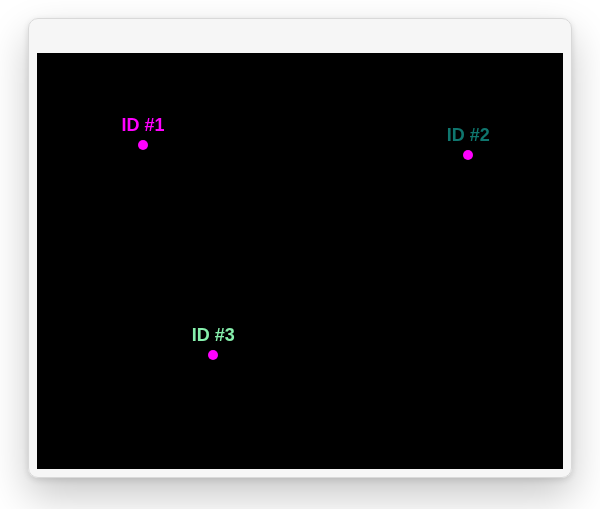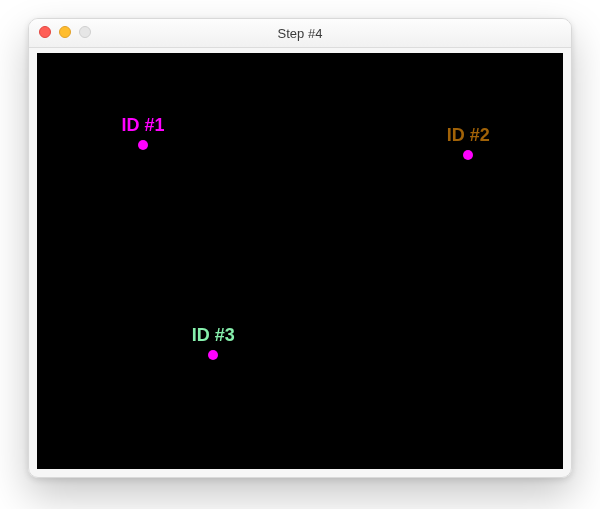--- a/index.html
+++ b/index.html
@@ -88,38 +88,30 @@
     color: #ff00ff;
     font-family: Arial, sans-serif;
   }
 </style>
 </head>
 <body>
 
 <div class="shadow-wrap">
   <div class="window">
 
-    <div class="titlebar">
-      <div class="traffic">
-        <div class="tl close"></div>
-        <div class="tl min"></div>
-        <div class="tl max"></div>
-      </div>
-      <div class="title">Step #4</div>
-    </div>
 
     <div class="canvas">
 
       <div class="pt" style="left:19%;top:22%;margin-left:6px;">
         <div class="lbl" style="color: rgb(255, 0, 255);">ID #1</div>
         <div class="dot" style="background: rgb(255, 0, 255);"></div>
       </div>
 
       <div class="pt" style="left:82%;top:24.5%;">
-        <div class="lbl" style="color: #a16207; text-align: center;">ID #2</div>
+        <div class="lbl" style="color: #0f766e; text-align: center;">ID #2</div>
         <div class="dot" style="background: rgb(255, 0, 255);"></div>
       </div>
 
       <div class="pt" style="left:33.5%;top:72.5%;">
         <div class="lbl" style="color: #86efac;">ID #3</div>
         <div class="dot" style="background: rgb(255, 0, 255);"></div>
       </div>
 
     </div>
   </div>

